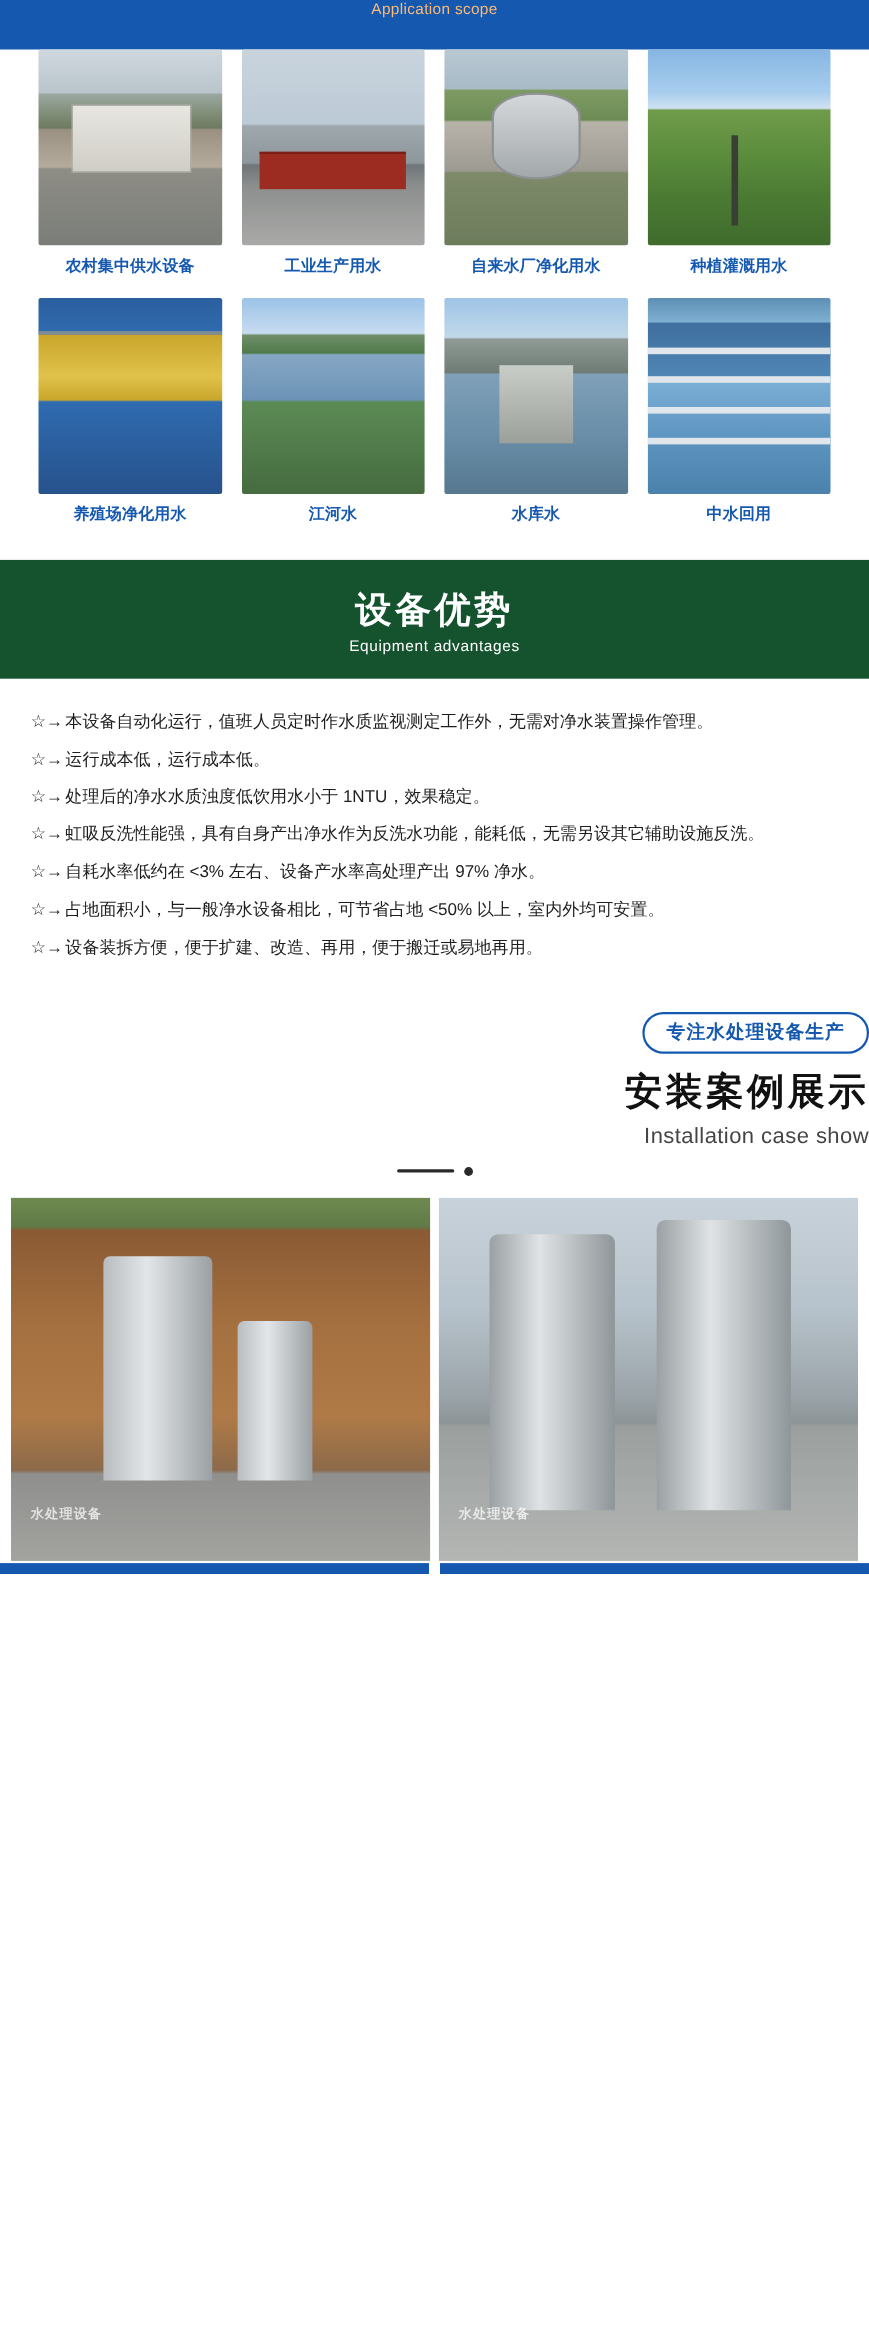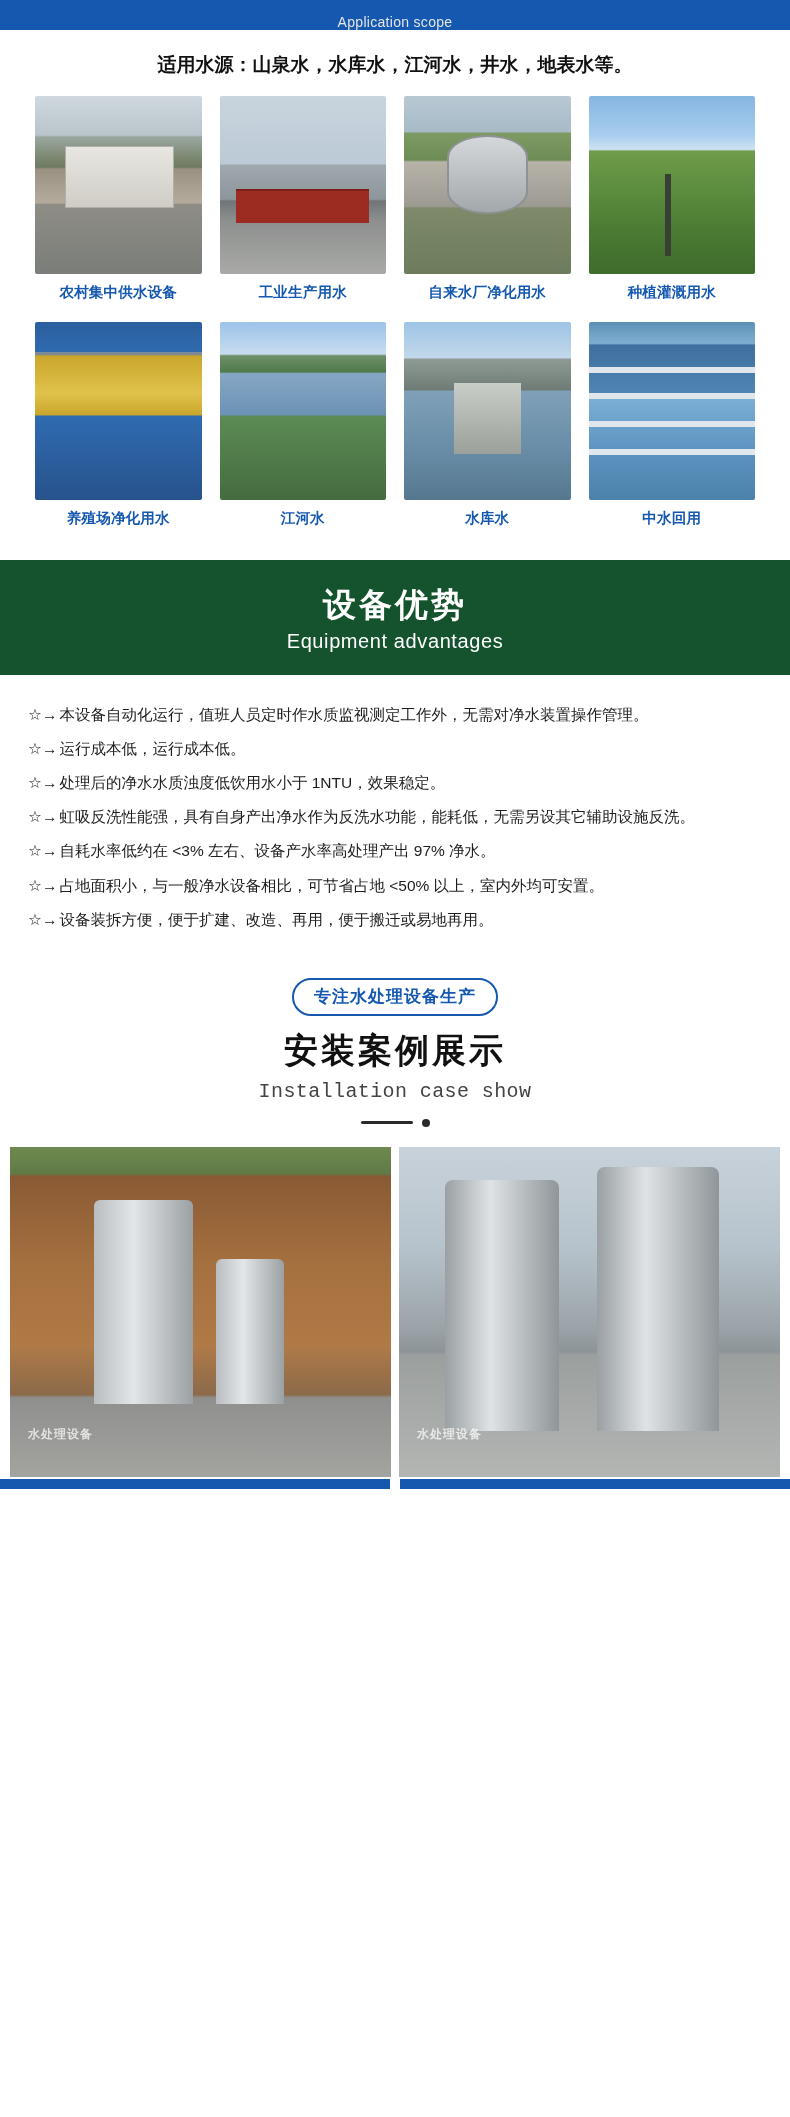--- a/index.html
+++ b/index.html
@@ -13,25 +13,25 @@
     color: #222;
   }
   .page {
     width: 790px;
     position: relative;
     overflow: hidden;
   }
 
   
   .top-bar {
-    height: 30px;
+    height: 45px;
     background: #1558b0;
-    color: #e5e5e5;
+    color: #fdba74;
     display: flex;
-    align-items: flex-end;
+    align-items: flex-start;
     justify-content: center;
     font-size: 14px;
     letter-spacing: .3px;
   }
 
   
   .source-line {
     text-align: center;
     font-size: 19px;
     font-weight: bold;
@@ -146,21 +146,21 @@
     text-align: center;
     padding: 26px 0 22px 0;
   }
   .adv-banner .cn {
     font-size: 33px;
     font-weight: bold;
     letter-spacing: 3px;
     line-height: 1.15;
   }
   .adv-banner .en {
-    font-size: 20px;
+    font-size: 14px;
     letter-spacing: .6px;
     margin-top: 6px;
   }
 
   
   .adv-list {
     padding: 26px 28px 10px 28px;
   }
   .adv-item {
     display: flex;
@@ -174,23 +174,22 @@
     flex: 0 0 auto;
     margin-right: 2px;
     white-space: nowrap;
   }
   .adv-item .txt {
     flex: 1 1 auto;
   }
 
   
   .install-head {
-    text-align: center;
+    text-align: right;
     padding: 28px 0 6px 0;
-    font-family: Liberation Mono, monospace;
   }
   .pill {
     display: inline-block;
     border: 2px solid #1558b0;
     color: #1558b0;
     font-size: 17px;
     font-weight: bold;
     border-radius: 20px;
     padding: 5px 20px 6px 20px;
     letter-spacing: 1px;
@@ -288,23 +287,20 @@
 </style>
 </head>
 <body>
 
 <div class="page">
 
   <div class="top-bar">
     <span>Application scope</span>
   </div>
 
-  <div class="source-line">
-    <span class="label">适用水源：</span><span class="value">山泉水，水库水，江河水，井水，地表水等。</span>
-  </div>
 
   <div class="gallery">
 
     <div class="cell">
       <div class="photo ph-village"></div>
       <div class="cap">农村集中供水设备</div>
     </div>
 
     <div class="cell">
       <div class="photo ph-factory"></div>

